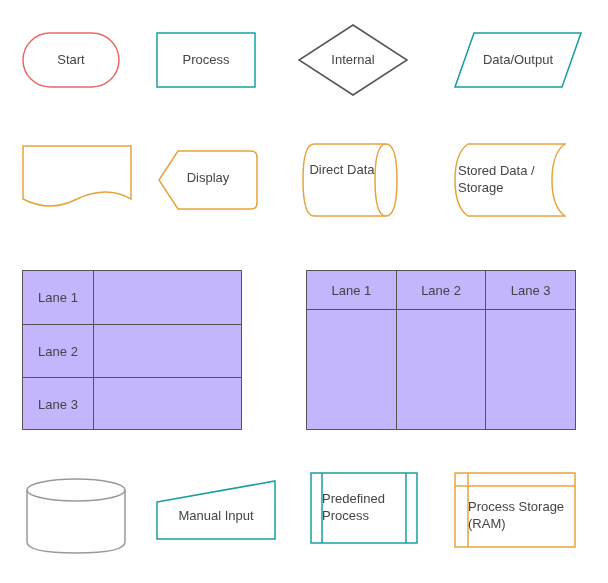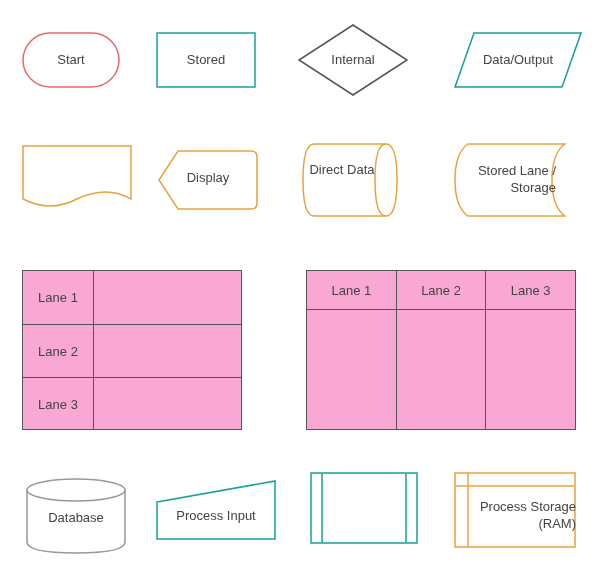--- a/index.html
+++ b/index.html
@@ -18,30 +18,30 @@
     height: 583px;
   }
   .shape {
     position: absolute;
   }
   .label {
     position: absolute;
     display: flex;
     align-items: center;
     justify-content: center;
-    text-align: right;
+    text-align: left;
     line-height: 1.3;
     pointer-events: none;
   }
   
   .swim {
     position: absolute;
     border: 1.5px solid #555;
     box-sizing: border-box;
-    background: #f9a8d4;
+    background: #c4b5fd;
   }
   .swim-row {
     border-top: 1.5px solid #555;
     box-sizing: border-box;
     height: 53px;
     display: flex;
   }
   .swim-row:first-child { border-top: none; }
   .swim-row .hcell {
     width: 70px;
@@ -78,21 +78,21 @@
 <div class="canvas">
 
   <svg class="shape" style="left:22px;top:32px" width="98" height="56">
     <rect x="1" y="1" width="96" height="54" rx="27" ry="27" fill="none" stroke="#E66A6A" stroke-width="1.5"></rect>
   </svg>
   <div class="label" style="left:22px;top:32px;width:98px;height:56px">Start</div>
 
   <svg class="shape" style="left:156px;top:32px" width="100" height="56">
     <rect x="1" y="1" width="98" height="54" fill="none" stroke="#179E9E" stroke-width="1.5"></rect>
   </svg>
-  <div class="label" style="left:156px;top:32px;width:100px;height:56px">Stored</div>
+  <div class="label" style="left:156px;top:32px;width:100px;height:56px">Process</div>
 
   <svg class="shape" style="left:298px;top:24px" width="110" height="72">
     <polygon points="55,1 109,36 55,71 1,36" fill="none" stroke="#555555" stroke-width="1.5"></polygon>
   </svg>
   <div class="label" style="left:298px;top:24px;width:110px;height:72px">Internal</div>
 
   <svg class="shape" style="left:454px;top:32px" width="128" height="56">
     <polygon points="20,1 127,1 108,55 1,55" fill="none" stroke="#179E9E" stroke-width="1.5"></polygon>
   </svg>
   <div class="label" style="left:454px;top:32px;width:128px;height:56px">Data/Output</div>
@@ -108,21 +108,21 @@
 
   <svg class="shape" style="left:302px;top:143px" width="96" height="74">
     <path d="M12 1 H84 Q95 1 95 37 Q95 73 84 73 H12 Q1 73 1 37 Q1 1 12 1 Z" fill="none" stroke="#E8A33D" stroke-width="1.5"></path>
     <path d="M84 1 Q73 1 73 37 Q73 73 84 73" fill="none" stroke="#E8A33D" stroke-width="1.5"></path>
   </svg>
   <div class="label" style="left:302px;top:143px;width:80px;height:54px">Direct Data</div>
 
   <svg class="shape" style="left:454px;top:143px" width="112" height="74">
     <path d="M14 1 H111 Q98 10 98 37 Q98 64 111 73 H14 Q1 64 1 37 Q1 10 14 1 Z" fill="none" stroke="#E8A33D" stroke-width="1.5"></path>
   </svg>
-  <div class="label" style="left:458px;top:143px;width:98px;height:74px">Stored Lane / Storage</div>
+  <div class="label" style="left:458px;top:143px;width:98px;height:74px">Stored Data / Storage</div>
 
   <div class="swim" style="left:22px;top:270px;width:220px;height:160px">
     <div class="swim-row">
         <div class="hcell">Lane 1</div>
         <div class="body"></div>
       </div>
     <div class="swim-row">
         <div class="hcell">Lane 2</div>
         <div class="body"></div>
       </div>
@@ -142,32 +142,32 @@
       <div class="col"></div>
         <div class="col"></div>
         <div class="col"></div>
     </div>
   </div>
 
   <svg class="shape" style="left:26px;top:478px" width="100" height="76">
     <ellipse cx="50" cy="12" rx="49" ry="11" fill="none" stroke="#999" stroke-width="1.5"></ellipse>
     <path d="M1 12 V64 Q1 75 50 75 Q99 75 99 64 V12" fill="none" stroke="#999" stroke-width="1.5"></path>
   </svg>
-  <div class="label" style="left:26px;top:490px;width:100px;height:56px">Database</div>
 
   <svg class="shape" style="left:156px;top:480px" width="120" height="60">
     <polygon points="1,22 119,1 119,59 1,59" fill="none" stroke="#179E9E" stroke-width="1.5"></polygon>
   </svg>
-  <div class="label" style="left:156px;top:496px;width:120px;height:40px">Process Input</div>
+  <div class="label" style="left:156px;top:496px;width:120px;height:40px">Manual Input</div>
 
   <svg class="shape" style="left:310px;top:472px" width="108" height="72">
     <rect x="1" y="1" width="106" height="70" fill="none" stroke="#179E9E" stroke-width="1.5"></rect>
     <line x1="12" y1="1" x2="12" y2="71" stroke="#179E9E" stroke-width="1.5"></line>
     <line x1="96" y1="1" x2="96" y2="71" stroke="#179E9E" stroke-width="1.5"></line>
   </svg>
+  <div class="label" style="left:322px;top:472px;width:84px;height:72px">Predefined Process</div>
 
   <svg class="shape" style="left:454px;top:472px" width="122" height="76">
     <rect x="1" y="1" width="120" height="74" fill="none" stroke="#E8A33D" stroke-width="1.5"></rect>
     <line x1="1" y1="14" x2="121" y2="14" stroke="#E8A33D" stroke-width="1.5"></line>
     <line x1="14" y1="1" x2="14" y2="75" stroke="#E8A33D" stroke-width="1.5"></line>
   </svg>
   <div class="label" style="left:468px;top:486px;width:108px;height:60px">Process Storage (RAM)</div>
 
 </div>
 

